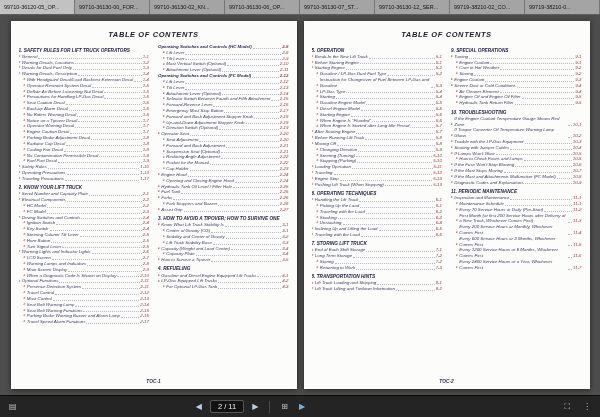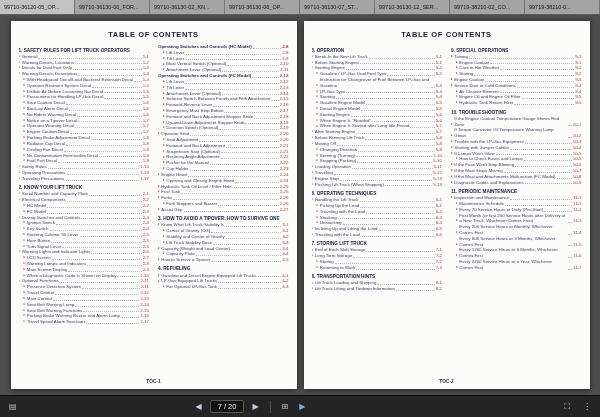--- a/index.html
+++ b/index.html
@@ -26,21 +26,21 @@
   }
   
   .viewer{
     height:380px;display:flex;justify-content:center;align-items:center;
     gap:7px;background:#4d4d4d;
   }
   .page{
     width:286px;height:368px;background:#fcfcfb;
     box-shadow:0 1px 5px rgba(0,0,0,.55);
     padding:9px 8px 5px;box-sizing:border-box;
-    display:flex;flex-direction:column;
+    display:flex;flex-direction:column;font-style:italic;
   }
   .page-title{
     text-align:center;font-size:7.5px;font-weight:bold;color:#1c1c2e;
     letter-spacing:.6px;margin-bottom:5px;flex:0 0 auto;
   }
   .cols{flex:1 1 auto;display:flex;gap:9px;overflow:hidden;}
   .col{flex:1;min-width:0;}
   .line{
     display:flex;align-items:flex-end;
     font-size:4.4px;line-height:1.32;color:#3d3d66;
@@ -1024,21 +1024,21 @@
     <div class="page-footer">TOC-2</div>
   </div>
 </div>
 
 <div class="statusbar">
   <div class="sb-left">
     <button class="sb-btn gray">▤</button>
   </div>
   <div class="sb-center">
     <button class="sb-btn">◀</button>
-    <span class="page-box">7 / 20</span>
+    <span class="page-box">2 / 11</span>
     <button class="sb-btn">▶</button>
     <span class="sb-sep"></span>
     <button class="sb-btn gray">⊞</button>
     <button class="sb-btn blue">▶</button>
   </div>
   <div class="sb-right">
     <button class="sb-btn gray">⛶</button>
     <button class="sb-btn gray">⋮</button>
   </div>
 </div>

